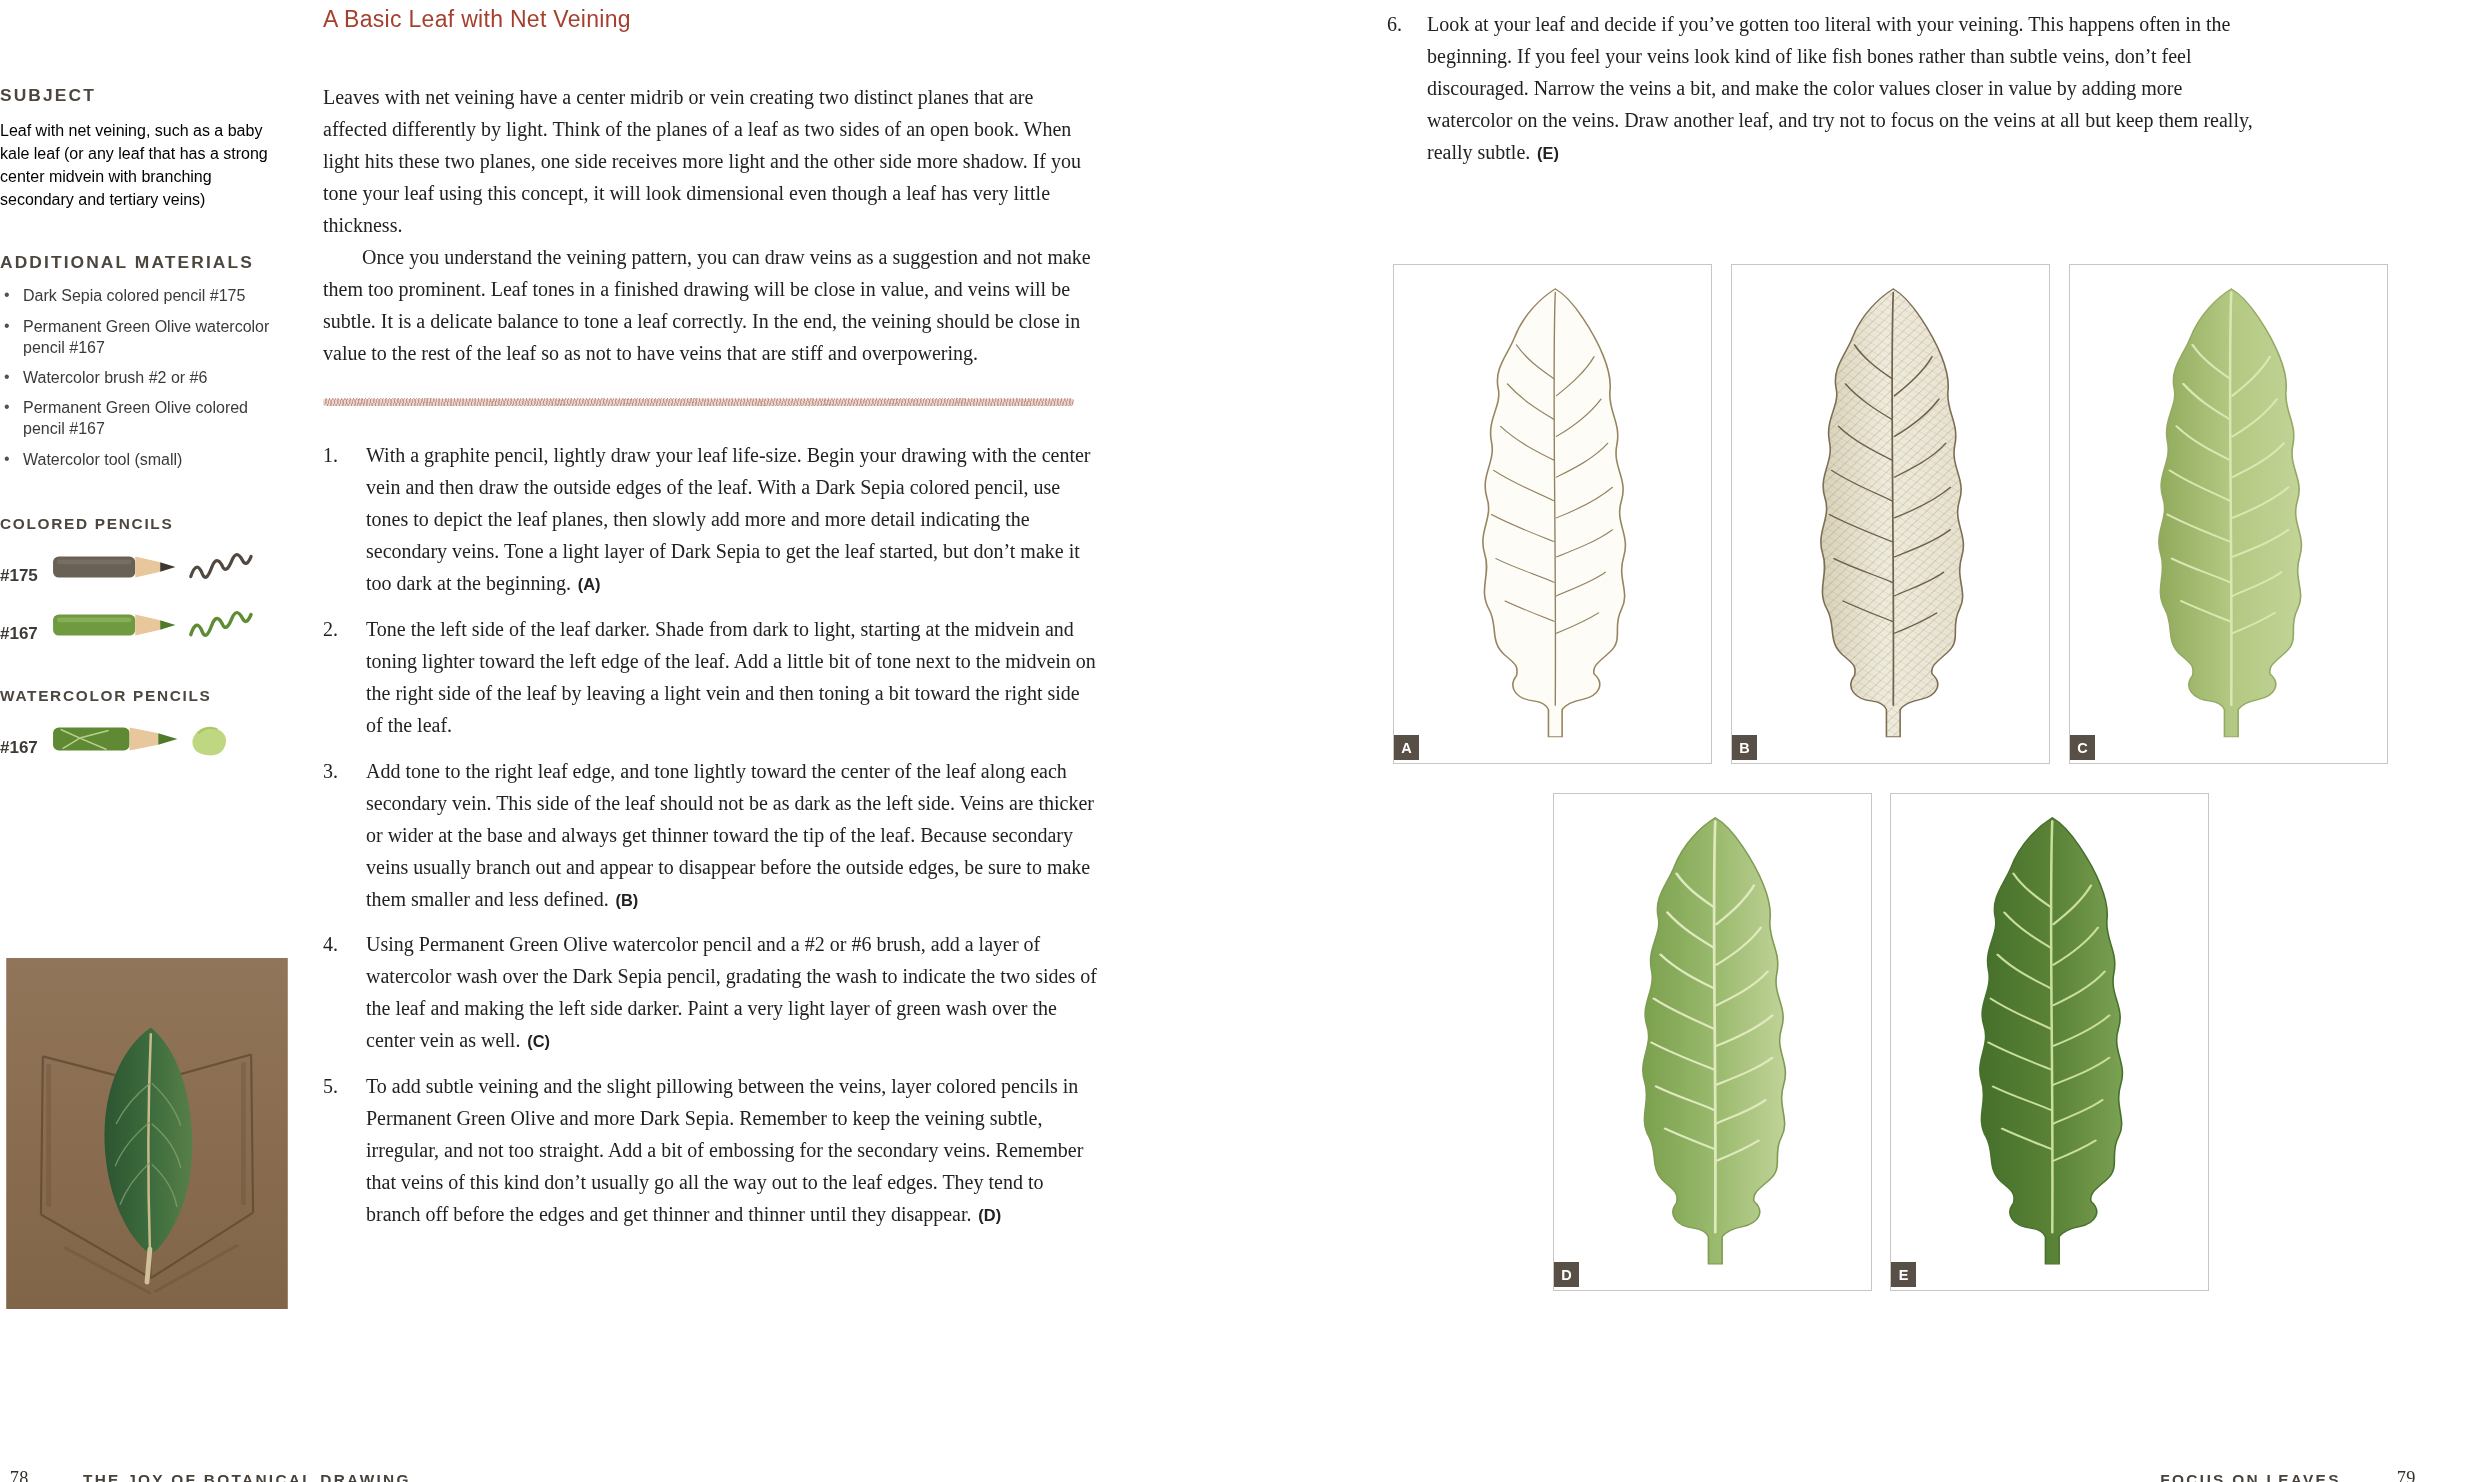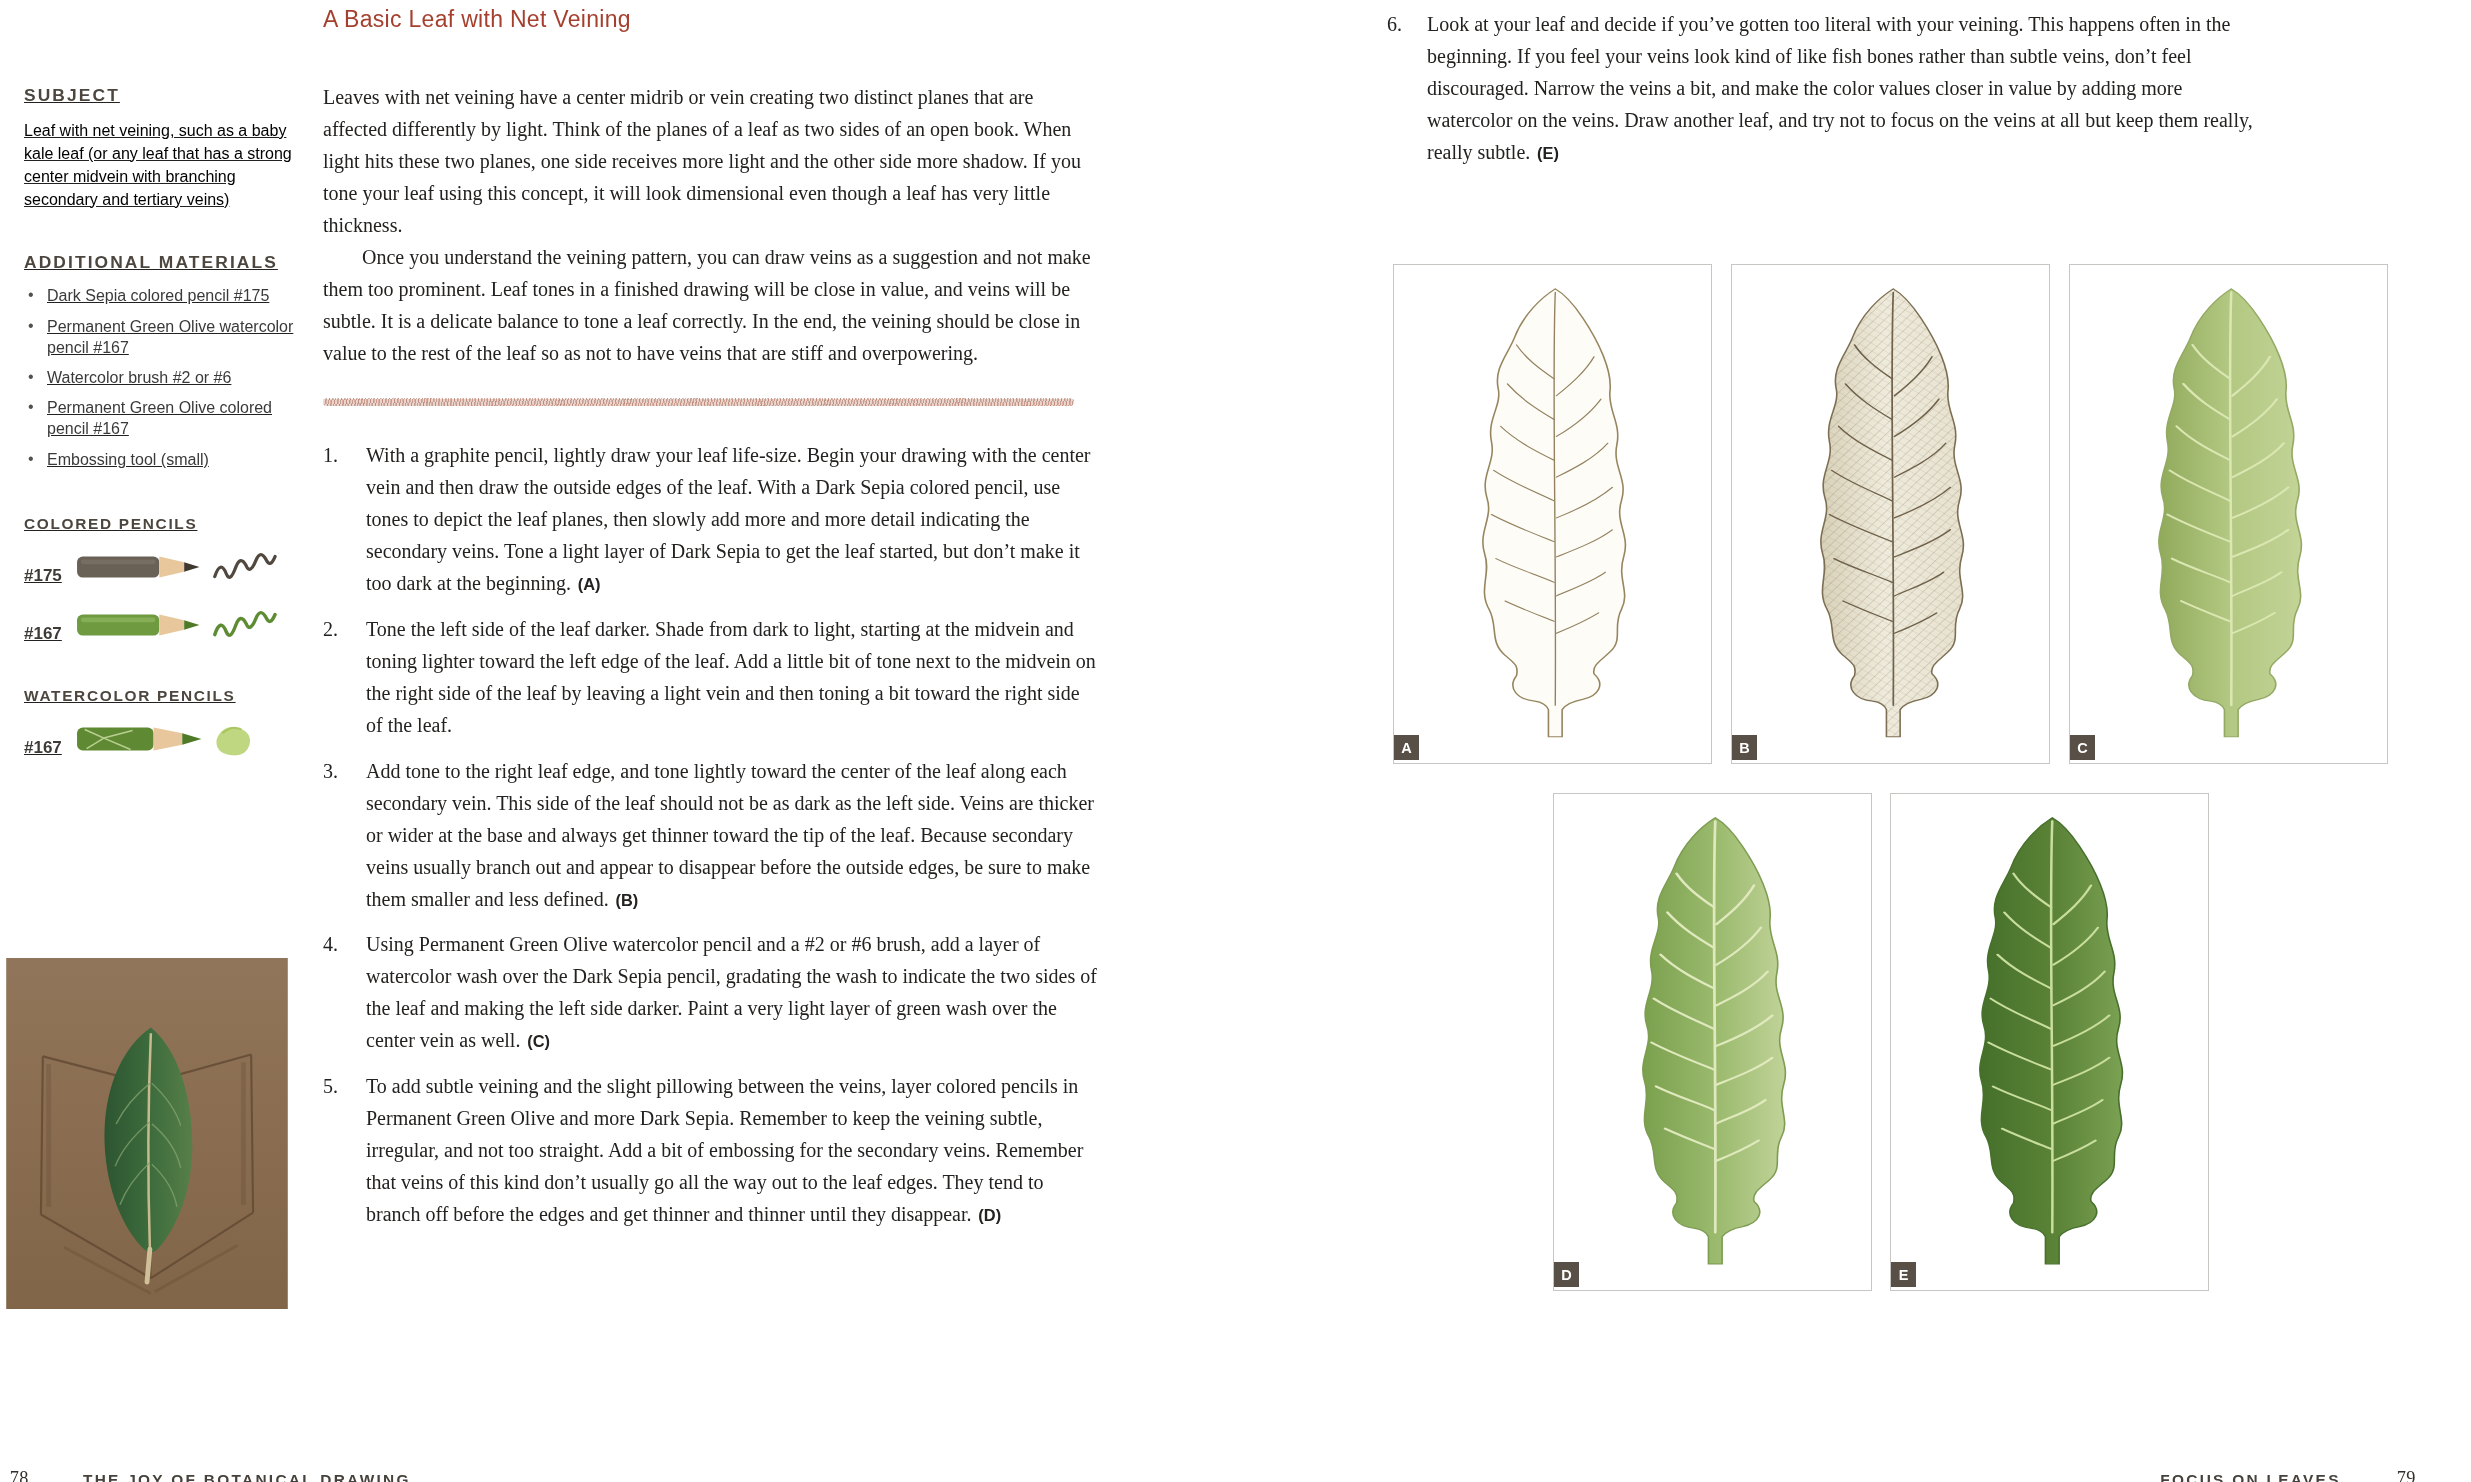--- a/index.html
+++ b/index.html
@@ -3,22 +3,22 @@
 <meta charset="utf-8">
 <style>
   * { margin:0; padding:0; box-sizing:border-box; }
   html,body { background:#ffffff; }
   body { width:2472px; height:1482px; position:relative; overflow:hidden;
          font-family:"Liberation Serif", serif; color:#242220; }
 
   #spread { position:absolute; inset:0; background:#ffffff; }
 
   
-  .sidebar { position:absolute; left:24px; top:85px; width:282px;
-             font-family:"Liberation Sans", sans-serif;text-decoration:underline; }
+  .sidebar { position:absolute; left:0; top:85px; width:282px;
+             font-family:"Liberation Sans", sans-serif; }
   .side-heading { font-size:17.4px; font-weight:700; letter-spacing:2.1px;
                   color:#4c463f; }
   .side-heading.small { font-size:15.4px; letter-spacing:1.7px; }
   .side-text { margin-top:12.6px; font-size:16px; line-height:1.44; color:#000000; }
   .materials-heading { margin-top:41px; }
   .side-list { margin-top:13.5px; list-style:none; }
   .side-list li { position:relative; padding-left:23px; font-size:16px;
                   line-height:1.3; color:#3a3a3a; margin-top:9.7px; }
   .side-list li:first-child { margin-top:0; }
   .side-list li .bullet { position:absolute; left:3.9px; top:-1px; color:#55504a; }
@@ -156,21 +156,21 @@
   <aside class="sidebar">
     <h3 class="side-heading">SUBJECT</h3>
     <p class="side-text">Leaf with net veining, such as a baby kale leaf (or any leaf that has a strong center midvein with branching secondary and tertiary veins)</p>
 
     <h3 class="side-heading materials-heading">ADDITIONAL MATERIALS</h3>
     <ul class="side-list">
       <li><span class="bullet">•</span><span>Dark Sepia colored pencil #175</span></li>
       <li><span class="bullet">•</span><span>Permanent Green Olive watercolor pencil #167</span></li>
       <li><span class="bullet">•</span><span>Watercolor brush #2 or #6</span></li>
       <li><span class="bullet">•</span><span>Permanent Green Olive colored pencil #167</span></li>
-      <li><span class="bullet">•</span><span>Embossing tool (small)</span></li>
+      <li><span class="bullet">•</span><span>Watercolor tool (small)</span></li>
     </ul>
 
     <h3 class="side-heading small pencils-heading">COLORED PENCILS</h3>
 
     <div class="pencil-row">
       <span class="pencil-id">#175</span>
       <svg class="pencil-art" width="228" height="44" viewBox="0 0 236 46">
         <rect x="2" y="11" width="86" height="22" rx="6" fill="#6a6156"></rect>
         <rect x="6" y="14" width="78" height="5" rx="2.5" fill="#7d746a" opacity="0.7"></rect>
         <polygon points="88,11 114,17 114,27 88,33" fill="#e8c79c"></polygon>

